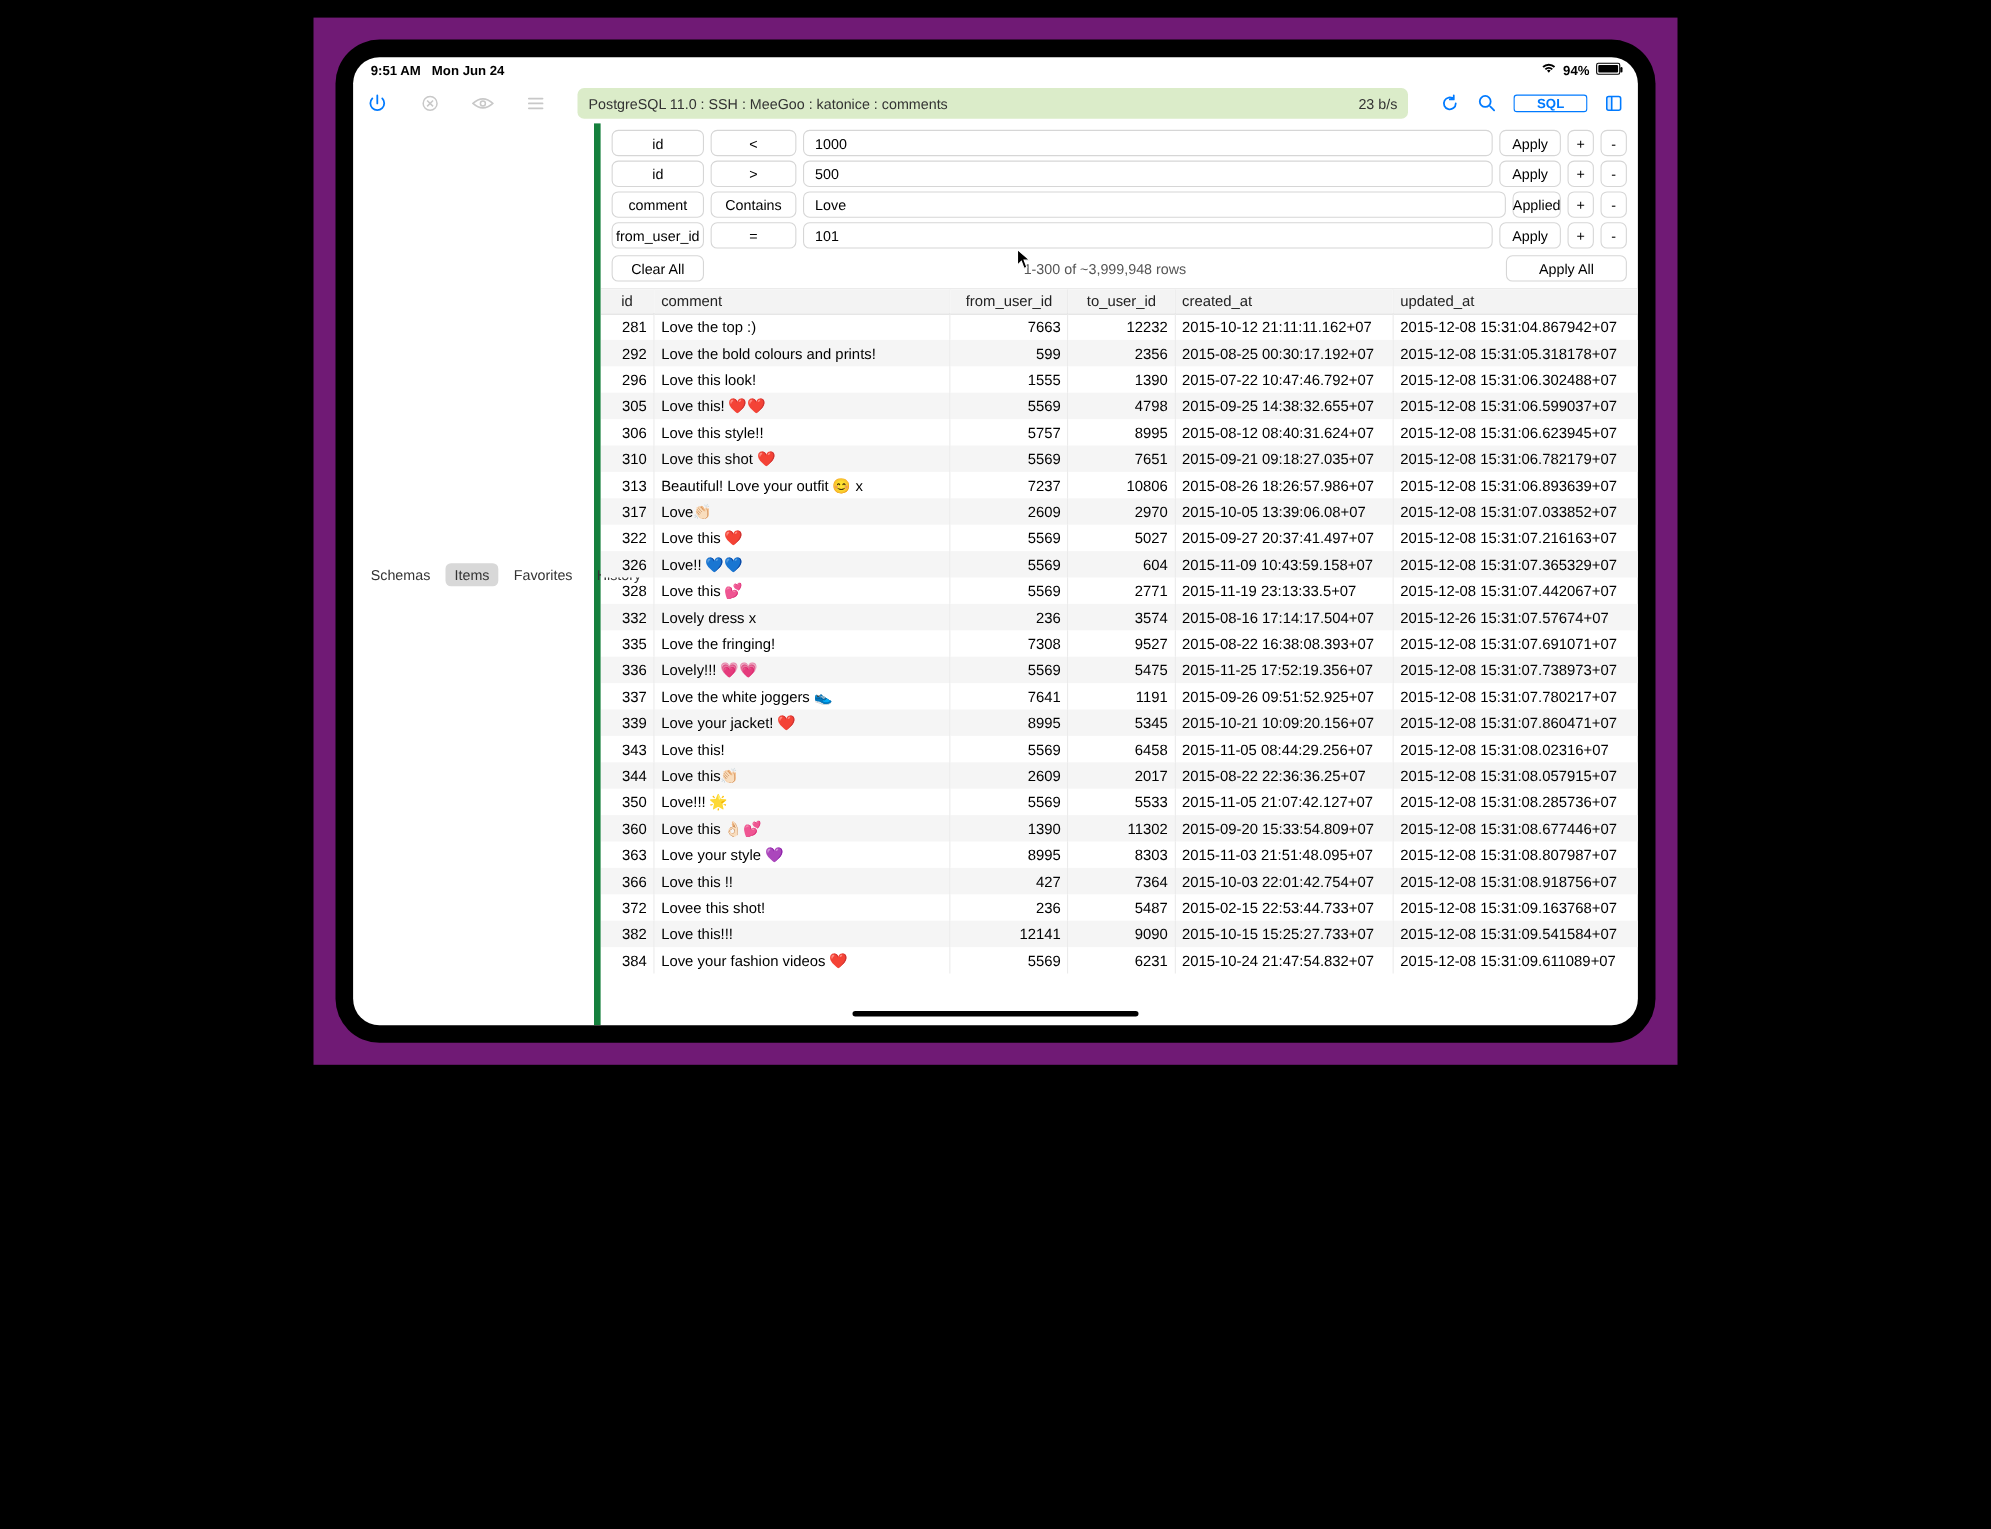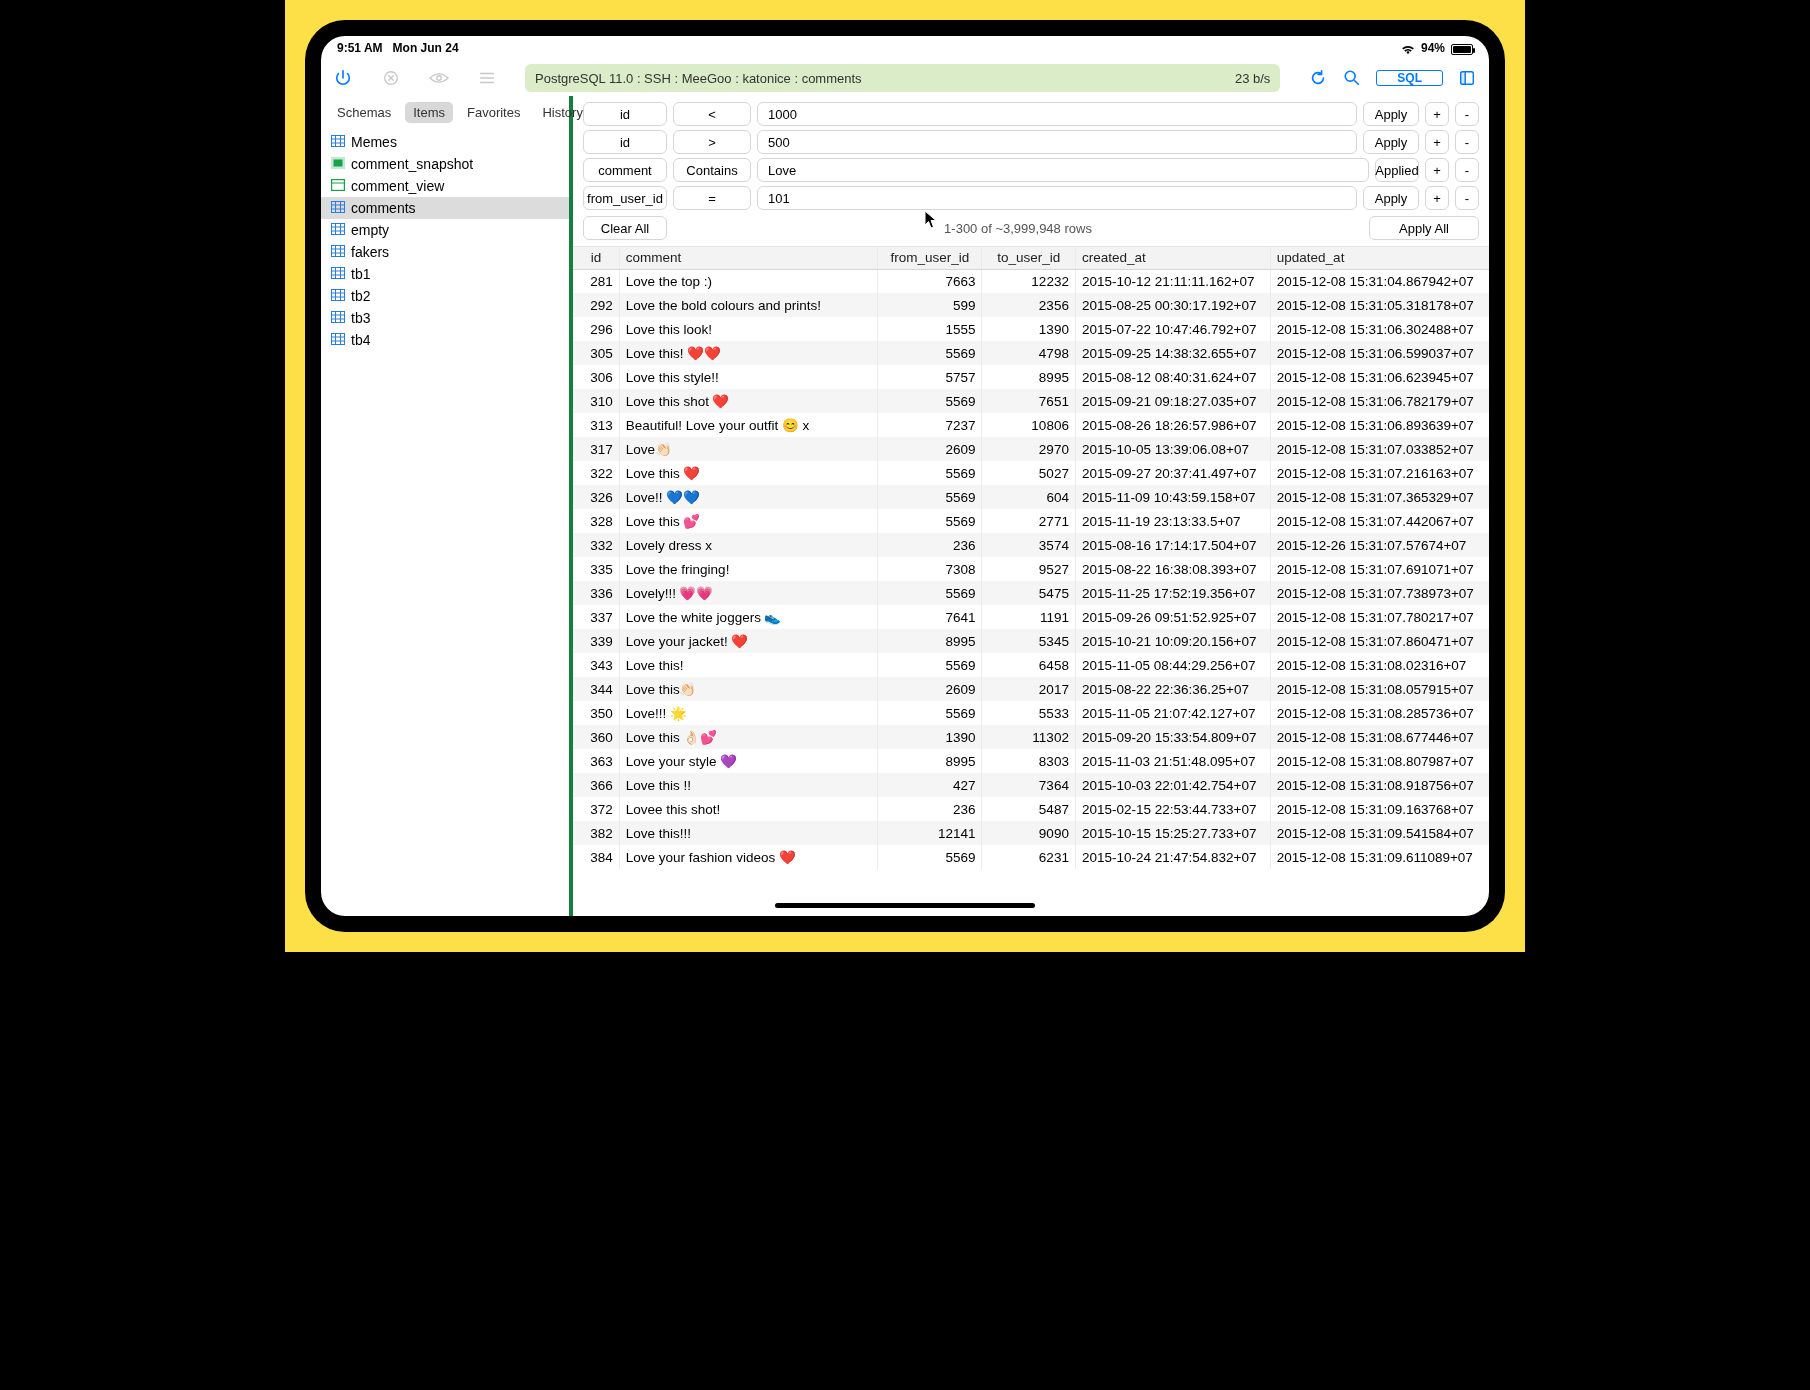--- a/index.html
+++ b/index.html
@@ -1,52 +1,52 @@
 <!DOCTYPE html>
 <html><head>
 <meta charset="utf-8">
 <style>
   * { box-sizing: border-box; margin: 0; padding: 0; font-family: -apple-system, BlinkMacSystemFont, "Segoe UI", Helvetica, Arial, sans-serif; }
   html,body { width:100%; height:100%; background:#000; }
   .device {
-    width:1240px; height:952px; position:relative; margin:0 auto; background:#fde047;
+    width:1240px; height:952px; position:relative; margin:16px auto; background:#701a75;
   }
   .tablet-frame {
     position:absolute; left:20px; top:20px; right:20px; bottom:20px;
     background:#000; border-radius:40px; padding:16px;
   }
   .screen {
     width:100%; height:100%; background:#fff; border-radius:24px; overflow:hidden;
     display:flex; flex-direction:column; font-size:13px; color:#000;
   }
   
   .status-bar {
     height:24px; display:flex; align-items:center; padding:0 16px; font-size:12px; font-weight:600;
   }
   .status-left { flex:0 0 auto; display:flex; gap:10px; }
-  .status-right { margin-left:auto; display:flex; align-items:flex-end; gap:6px; }
+  .status-right { margin-left:auto; display:flex; align-items:flex-start; gap:6px; }
   .wifi-icon { width:14px; height:10px; }
   .battery { width:22px; height:11px; border:1px solid #000; border-radius:2px; position:relative; }
   .battery::after { content:""; position:absolute; right:-3px; top:3px; width:2px; height:5px; background:#000; border-radius:1px;}
   .battery-fill { position:absolute; left:1px; top:1px; bottom:1px; width:90%; background:#000; border-radius:1px; }
   
   .toolbar {
     height:36px; display:flex; align-items:center; padding:0 12px; gap:28px;
   }
   .tb-icon { width:20px; height:20px; display:flex; align-items:center; justify-content:center; color:#007aff; }
   .tb-icon.dim { color:#c8c8c8; }
   .breadcrumb-bar {
     flex:1; height:28px; background:#dbecc9; border-radius:6px; display:flex; align-items:center; padding:0 10px; font-size:13px; color:#333;
   }
   .breadcrumb-bar .spacer { flex:1; }
   .right-icons { display:flex; gap:14px; align-items:center; }
   .sql-badge { font-size:12px; border:1.2px solid #007aff; color:#007aff; border-radius:3px; padding:1px 20px; font-weight:600; line-height:1; }
   
   .main { flex:1; display:flex; overflow:hidden; }
-  .sidebar { width:252px; border-right:4px solid #15803d; display:flex; flex-direction:column; }
+  .sidebar { width:225px; border-right:6px solid #15803d; display:flex; flex-direction:row; }
   .sidebar-tabs { display:flex; gap:6px; padding:6px 8px; font-size:13px; align-items:center; }
   .sidebar-tab { padding:3px 8px; border-radius:5px; color:#333; }
   .sidebar-tab.active { background:#d8d8d8; }
   .sidebar-list { flex:1; overflow:auto; padding-top:2px; }
   .sb-item { display:flex; align-items:center; gap:6px; padding:3px 10px 3px 10px; font-size:14px; height:22px; }
   .sb-item.selected { background:#dcdcdc; }
   .tbl-ic { width:14px; height:12px; display:inline-block; }
   .tbl-grid { fill:none; stroke:#2a7de1; stroke-width:1; }
   .view-ic rect { fill:none; stroke:#16a34a; stroke-width:1.4; }
   .snap-ic rect { fill:#16a34a; stroke:#16a34a; }

